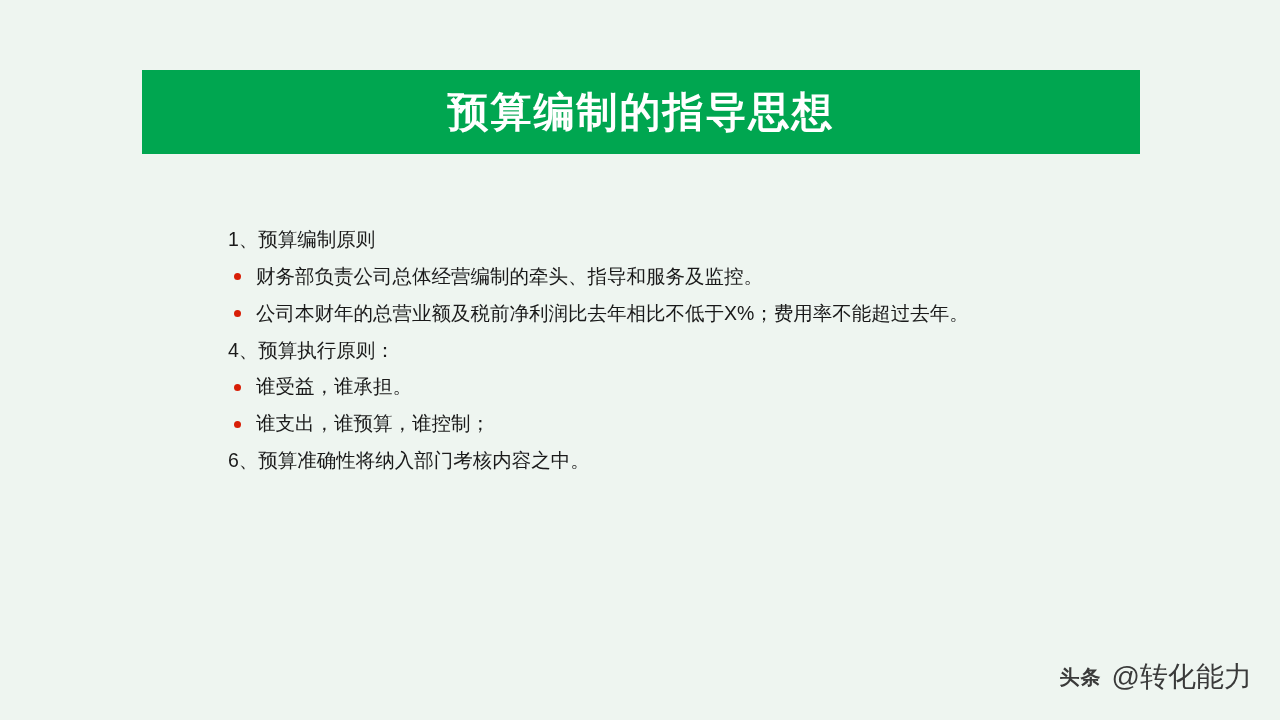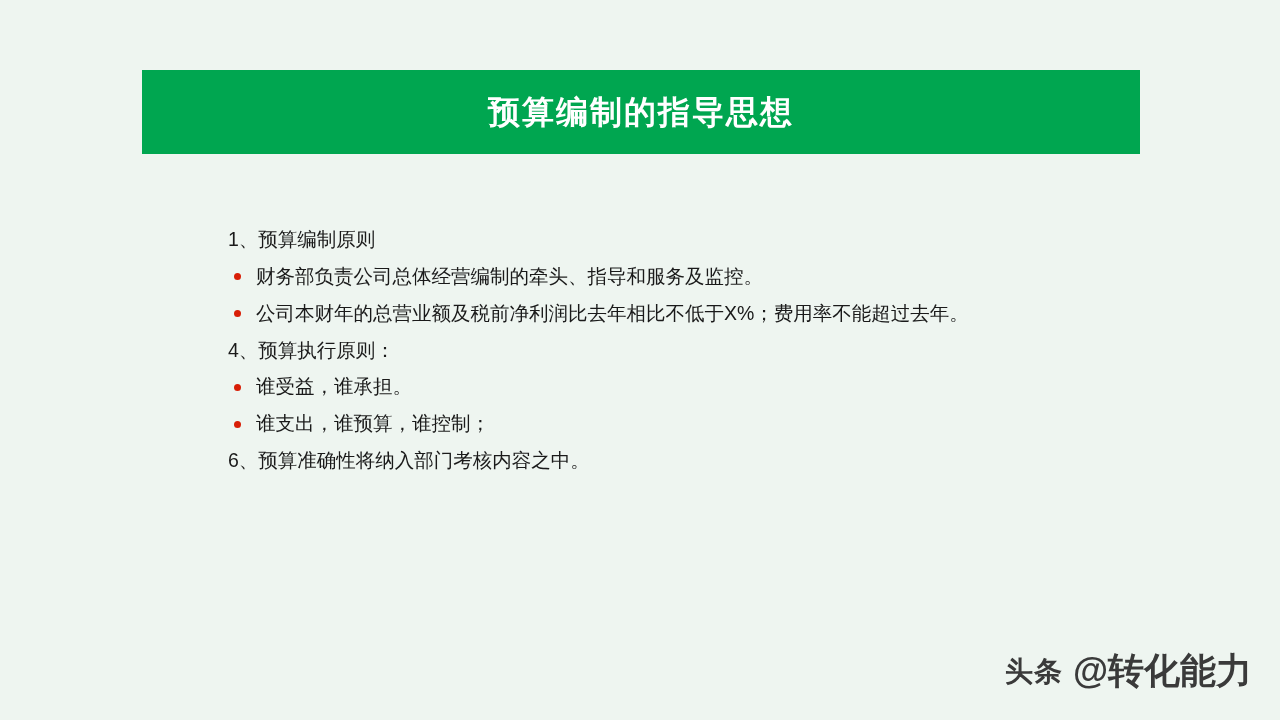--- a/index.html
+++ b/index.html
@@ -25,21 +25,21 @@
     top: 70px;
     width: 998px;
     height: 84px;
     background: #00a650;
     display: flex;
     align-items: center;
     justify-content: center;
   }
   .title-text {
     color: #ffffff;
-    font-size: 32px;
+    font-size: 41px;
     font-weight: bold;
     letter-spacing: 2px;
     line-height: 1;
   }
   .body-block {
     position: absolute;
     left: 228px;
     top: 228px;
     width: 880px;
   }
@@ -78,28 +78,28 @@
     bottom: 24px;
     display: flex;
     align-items: center;
     gap: 10px;
     color: #3a3a3a;
     font-size: 28px;
     font-weight: bold;
     opacity: 0.92;
   }
   .wm-logo {
-    font-size: 28px;
+    font-size: 20px;
     font-weight: bold;
     letter-spacing: 1px;
     color: #2b2b2b;
   }
   .wm-name {
-    font-size: 36px;
-    font-weight: bold;
+    font-size: 28px;
+    font-weight: normal;
     color: #2b2b2b;
   }
 </style>
 </head>
 <body>
 
 <div class="slide">
 
   <div class="title-banner">
     <div class="title-text">预算编制的指导思想</div>

